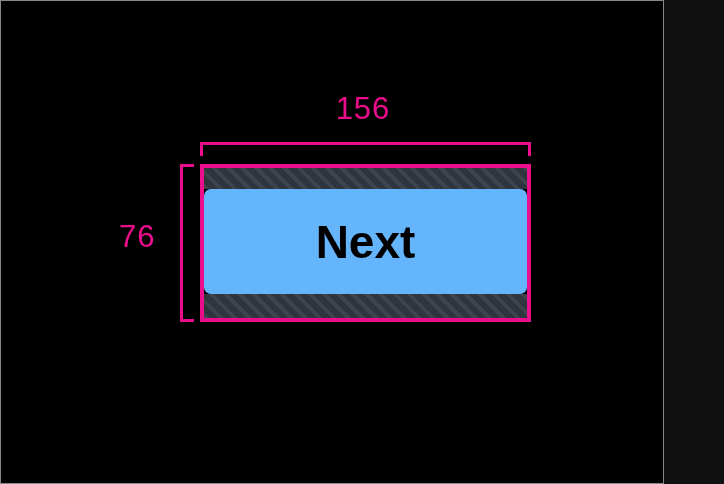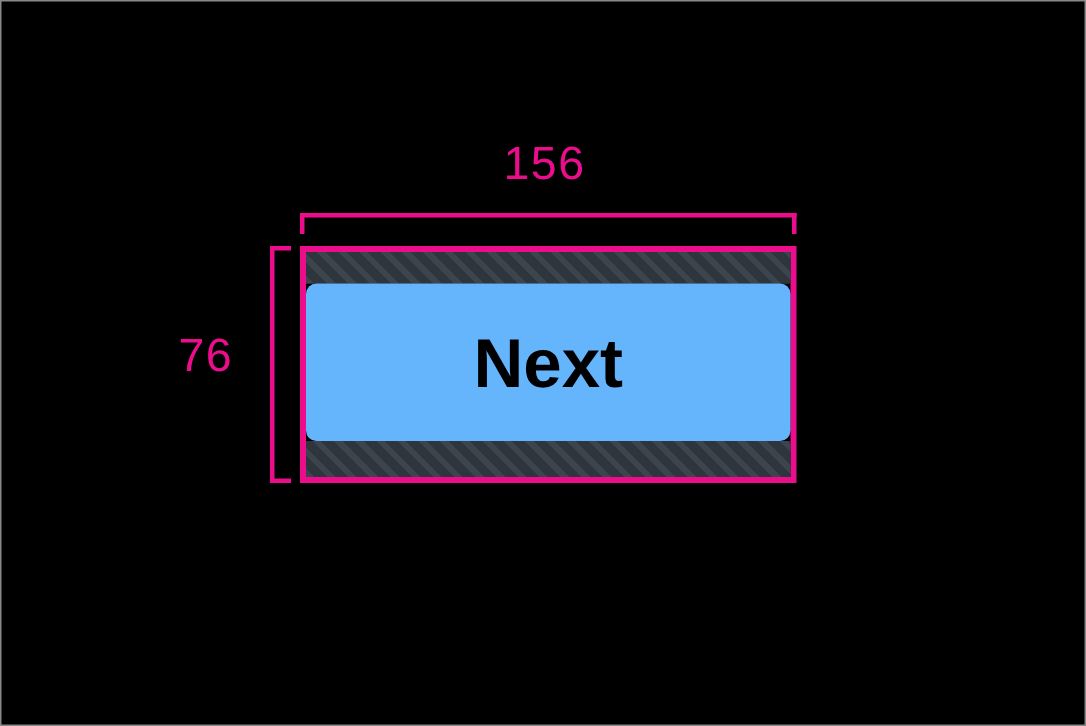--- a/index.html
+++ b/index.html
@@ -2,21 +2,21 @@
 <html><head>
 <meta charset="utf-8">
 <style>
   html, body {
     margin: 0;
     padding: 0;
     background: #111;
   }
   #screen {
     position: relative;
-    width: 724px;
+    width: 664px;
     height: 484px;
     background: #000000;
     box-sizing: border-box;
     border: 1px solid #888888;
     overflow: hidden;
     font-family: "Liberation Sans", sans-serif;
   }
 
   
   .dim-label {

